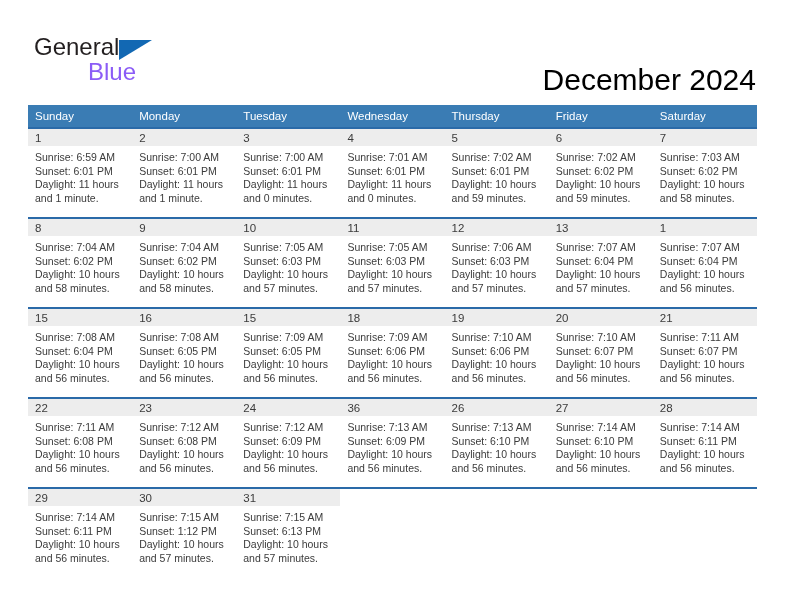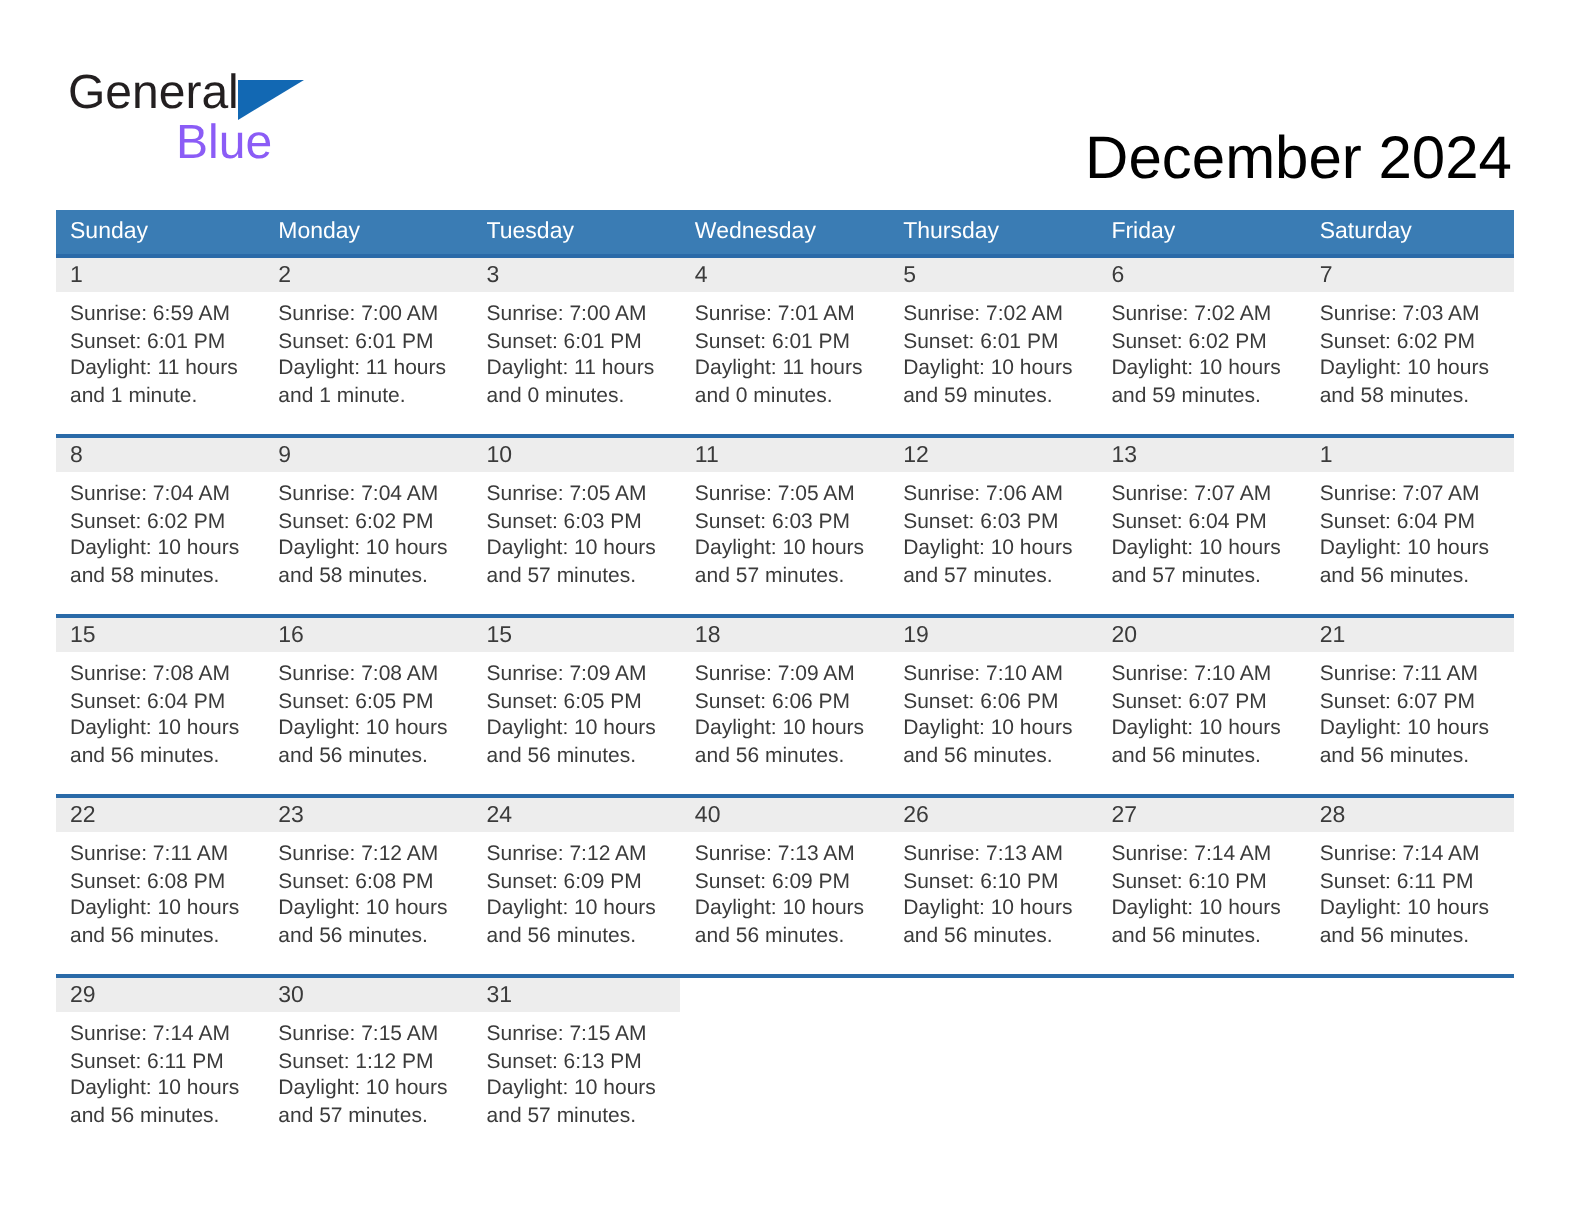--- a/index.html
+++ b/index.html
@@ -435,21 +435,21 @@
               <div class="cell-body">
                 <div>Sunrise: 7:12 AM</div>
                 <div>Sunset: 6:09 PM</div>
                 <div>Daylight: 10 hours</div>
                 <div>and 56 minutes.</div>
               </div>
             </div>
           </td>
           <td>
             <div class="daycell">
-              <div class="datenum-band">40</div>
+              <div class="datenum-band">36</div>
               <div class="cell-body">
                 <div>Sunrise: 7:13 AM</div>
                 <div>Sunset: 6:09 PM</div>
                 <div>Daylight: 10 hours</div>
                 <div>and 56 minutes.</div>
               </div>
             </div>
           </td>
           <td>
             <div class="daycell">

